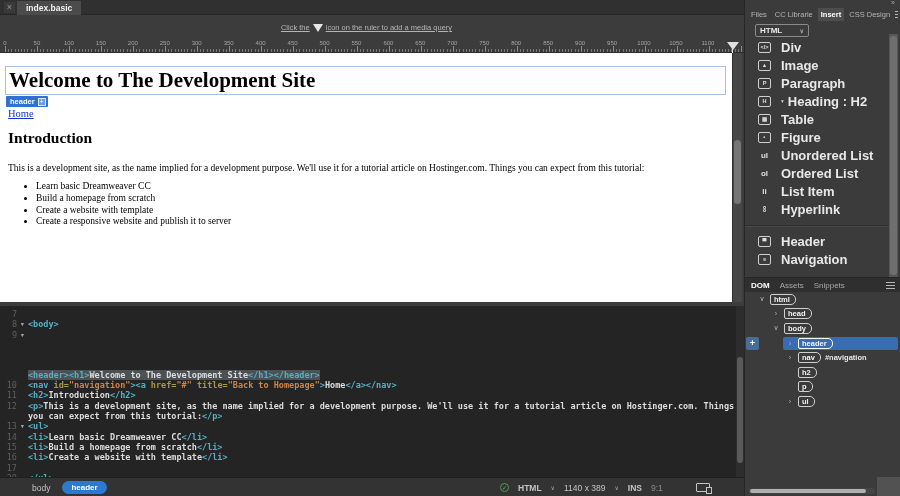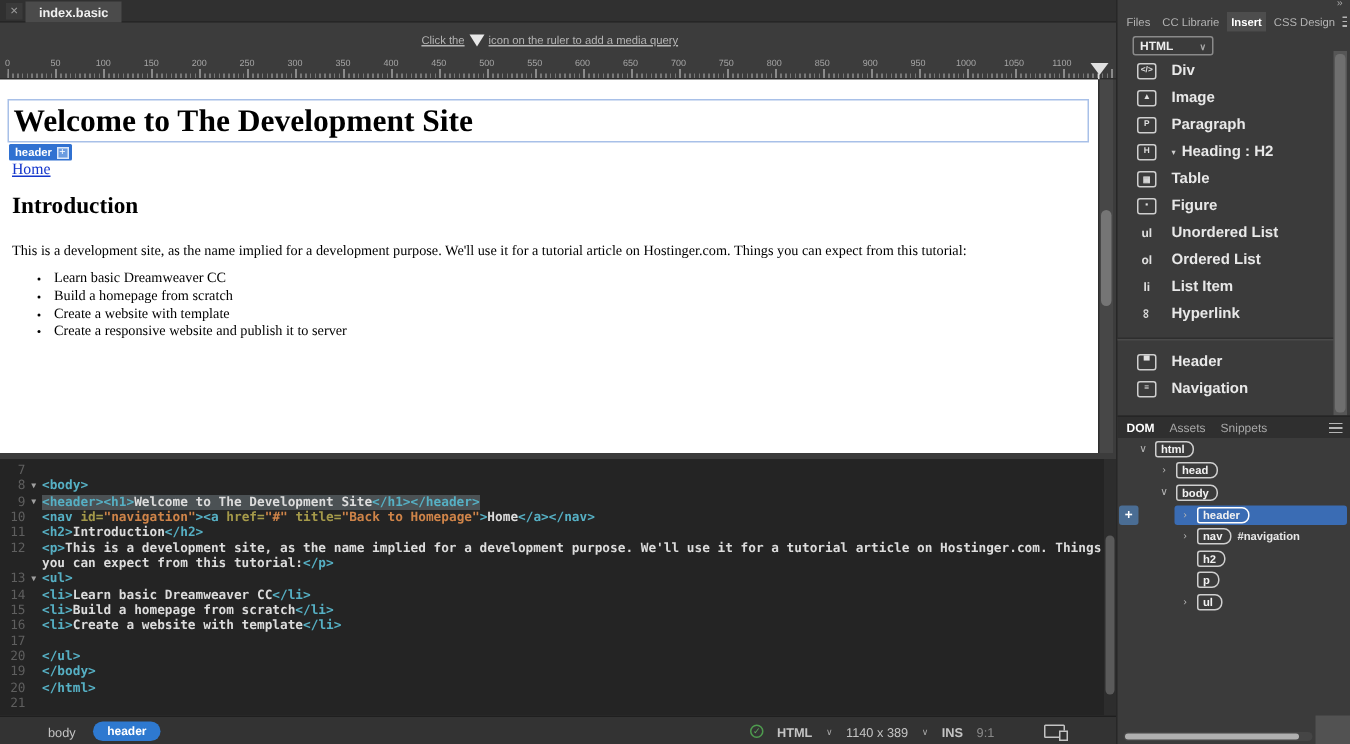--- a/index.html
+++ b/index.html
@@ -50,21 +50,21 @@
 
   .splitter{position:absolute;left:0;top:302px;width:744px;height:4px;background:#3c3c3c;}
 
   .code{position:absolute;left:0;top:306px;width:736px;height:171px;background:#242424;overflow:hidden;
         font-family:"DejaVu Sans Mono","Liberation Mono",monospace;font-size:8.5px;line-height:10.35px;font-weight:bold;
         padding-top:3px;}
   .crow{display:flex;white-space:pre;}
   .lnum{width:17px;text-align:right;color:#5f5f5f;font-weight:normal;flex:none;}
   .larr{width:11px;text-align:center;color:#9f9f9f;font-size:5.5px;line-height:10.35px;flex:none;}
   .lcontent{flex:none;}
-  .lcontent.sel{background:#4b5154;}
+  .lcontent.sel{background:#4b5154;margin-top:40px;}
   .tk-t{color:#56b0c4;} .tk-a{color:#a59a4a;} .tk-v{color:#cf8449;} .tk-x{color:#dcdcdc;}
   .code-sb{position:absolute;left:736px;top:306px;width:8px;height:171px;background:#2d2d2d;}
   .code-sb .thumb{position:absolute;left:1px;right:1px;top:51px;height:106px;background:#5a5a5a;border-radius:4px;}
 
   .statusbar{position:absolute;left:0;top:477px;width:744px;height:19px;background:#333;border-top:1px solid #1f1f1f;
              font-size:8.5px;color:#c4c4c4;}
   .sb-left{position:absolute;left:32px;top:0;height:19px;display:flex;align-items:center;gap:12px;}
   .sb-pill{background:#2e79d0;color:#fff;font-weight:bold;border-radius:8px;padding:2px 9px;font-size:8px;}
   .sb-right{position:absolute;left:500px;top:0;height:19px;display:flex;align-items:center;gap:9px;}
   .ok-ic{width:9px;height:9px;border:1px solid #4e9b4e;border-radius:50%;color:#5fae5f;font-size:6px;
@@ -86,21 +86,21 @@
   .cat-row{position:absolute;left:10px;top:24px;}
   .cat-select{width:54px;height:13px;border:1px solid #8a8a8a;border-radius:2px;display:flex;align-items:center;
               padding:0 4px;font-size:8px;font-weight:bold;color:#eee;}
   .cat-select .caret-d{margin-left:auto;}
   .ins-list{position:absolute;left:0;top:38px;width:144px;}
   .ins-item{height:18px;display:flex;align-items:center;padding-left:12px;gap:9px;}
   .ins-icon{width:15px;flex:none;text-align:center;color:#e0e0e0;font-size:8px;font-weight:bold;
             display:flex;align-items:center;justify-content:center;}
   .ins-icon.boxed{width:13px;height:11px;border:1px solid #cfcfcf;border-radius:2px;font-size:5.5px;margin:0 1px;}
   .ins-icon.rot{transform:rotate(90deg);font-size:9px;}
-  .ins-label{font-size:10px;font-weight:600;color:#e8e8e8;white-space:nowrap;}
+  .ins-label{font-size:13px;font-weight:600;color:#e8e8e8;white-space:nowrap;}
   .ins-caret{font-size:5.5px;color:#cfcfcf;margin-right:-5px;}
   .ins-divider{height:14px;position:relative;}
   .ins-divider:after{content:"";position:absolute;left:0;right:0;top:7px;border-top:1px solid #2e2e2e;
                      box-shadow:0 1px 0 #4a4a4a;}
   .ins-sb{position:absolute;left:144px;top:34px;width:9px;height:243px;background:#565656;}
   .ins-sb .thumb{position:absolute;left:1px;right:1px;top:2px;bottom:2px;background:#6f6f6f;border-radius:3px;}
 
   .dom-tabs{position:absolute;left:0;top:277px;width:156px;height:15px;background:#2f2f2f;border-top:1px solid #252525;
             display:flex;align-items:center;gap:10px;padding:0 6px;font-size:8px;color:#a8a8a8;}
   .dom-tab.active{color:#fff;font-weight:bold;}

